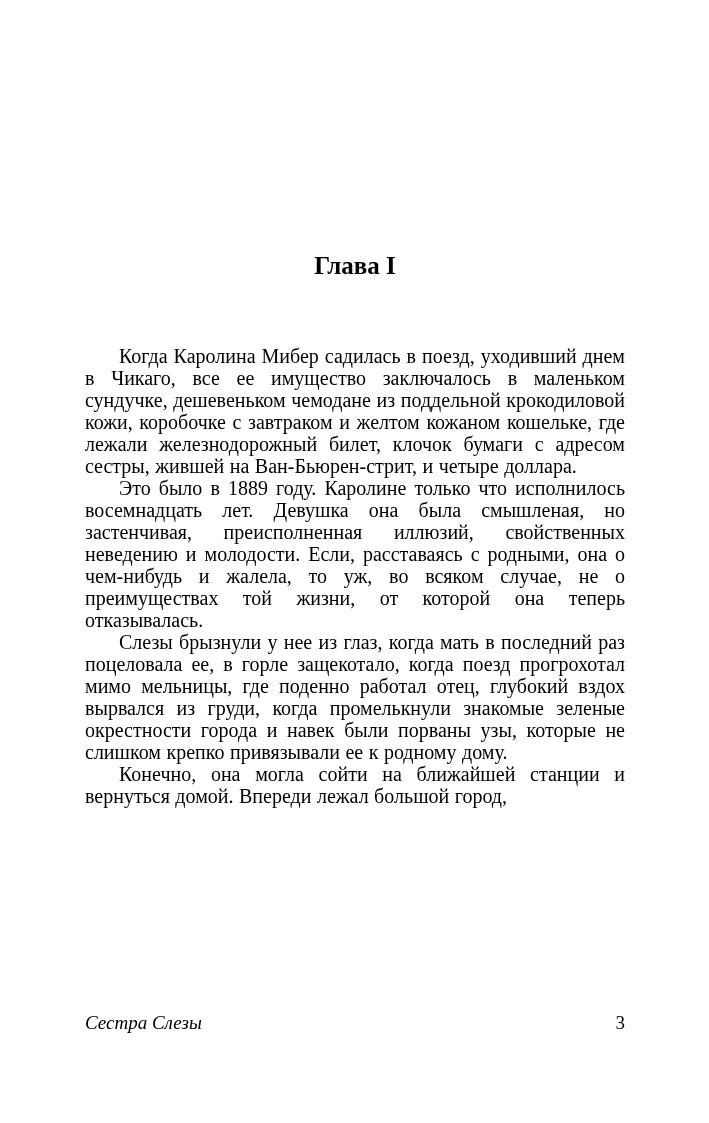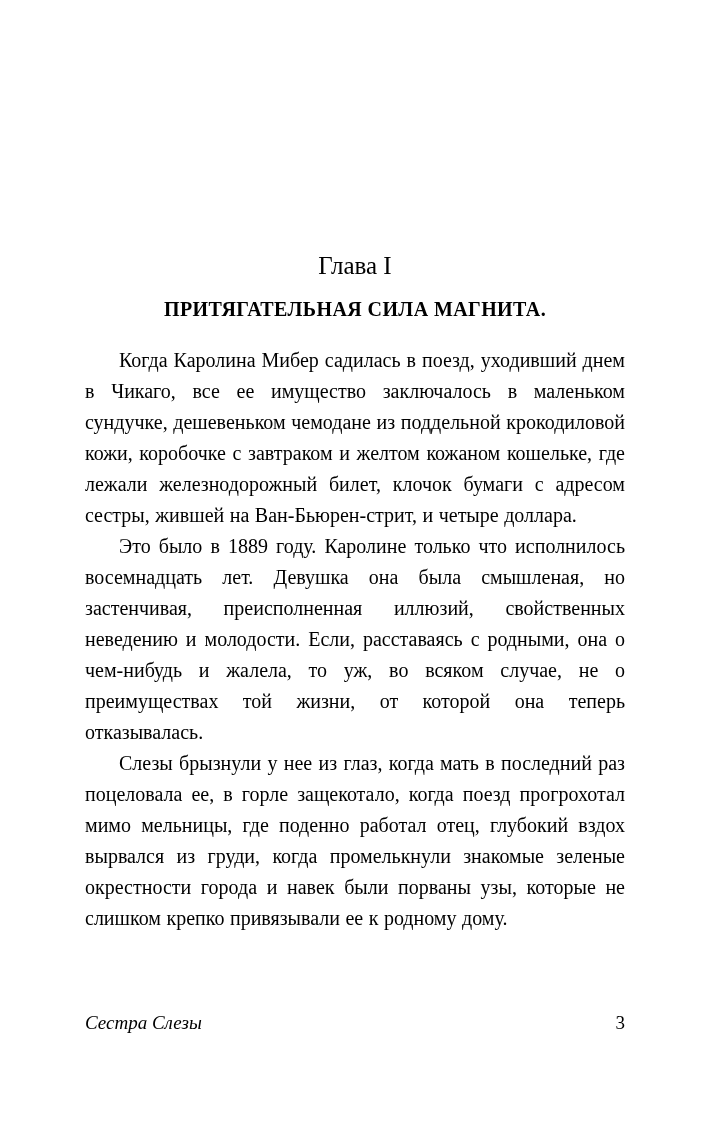--- a/index.html
+++ b/index.html
@@ -18,35 +18,35 @@
   }
   .content {
     position: absolute;
     left: 85px;
     top: 252px;
     width: 540px;
   }
   .chapter-title {
     text-align: center;
     font-size: 25px;
-    font-weight: normal;
+    font-weight: bold;
     margin: 0 0 16px 0;
     line-height: 1.1;
   }
   .chapter-subtitle {
     text-align: center;
     font-size: 20px;
     font-weight: bold;
     line-height: 27px;
     letter-spacing: 0.4px;
     margin: 0 0 22px 0;
   }
   .body-text p {
     font-size: 20px;
-    line-height: 31px;
+    line-height: 22px;
     text-align: justify;
     text-indent: 34px;
     margin: 0;
     hyphens: auto;
     -webkit-hyphens: auto;
     word-spacing: 0.5px;
   }
   .footer {
     position: absolute;
     left: 85px;
@@ -67,27 +67,28 @@
 </head>
 <body>
 
 <div class="page">
 
   <div class="content">
 
     <h1 class="chapter-title">Глава I</h1>
 
     <h2 class="chapter-subtitle">
-      <span>ПРИТЯГАТЕЛЬНАЯ СИЛА МАГНИТА.</span><br>
+      <br>
     </h2>
 
     <div class="body-text">
       <p lang="ru">Когда Каролина Мибер садилась в поезд, уходивший днем в Чикаго, все ее имущество заключалось в маленьком сундучке, дешевеньком чемодане из поддельной крокодиловой кожи, коробочке с завтраком и желтом кожаном кошельке, где лежали железнодорожный билет, клочок бумаги с адресом сестры, жившей на Ван-Бьюрен-стрит, и четыре доллара.</p>
       <p lang="ru">Это было в 1889 году. Каролине только что исполнилось восемнадцать лет. Девушка она была смышленая, но застенчивая, преисполненная иллюзий, свойственных неведению и молодости. Если, расставаясь с родными, она о чем-нибудь и жалела, то уж, во всяком случае, не о преимуществах той жизни, от которой она теперь отказывалась.</p>
       <p lang="ru">Слезы брызнули у нее из глаз, когда мать в последний раз поцеловала ее, в горле защекотало, когда поезд прогрохотал мимо мельницы, где поденно работал отец, глубокий вздох вырвался из груди, когда промелькнули знакомые зеленые окрестности города и навек были порваны узы, которые не слишком крепко привязывали ее к родному дому.</p>
+      <p lang="ru">Конечно, она могла сойти на ближайшей станции и вернуться домой. Впереди лежал большой город,</p>
     </div>
 
   </div>
 
   <div class="footer">
     <span class="book-title">Сестра Слезы</span>
     <span class="page-number">3</span>
   </div>
 
 </div>

